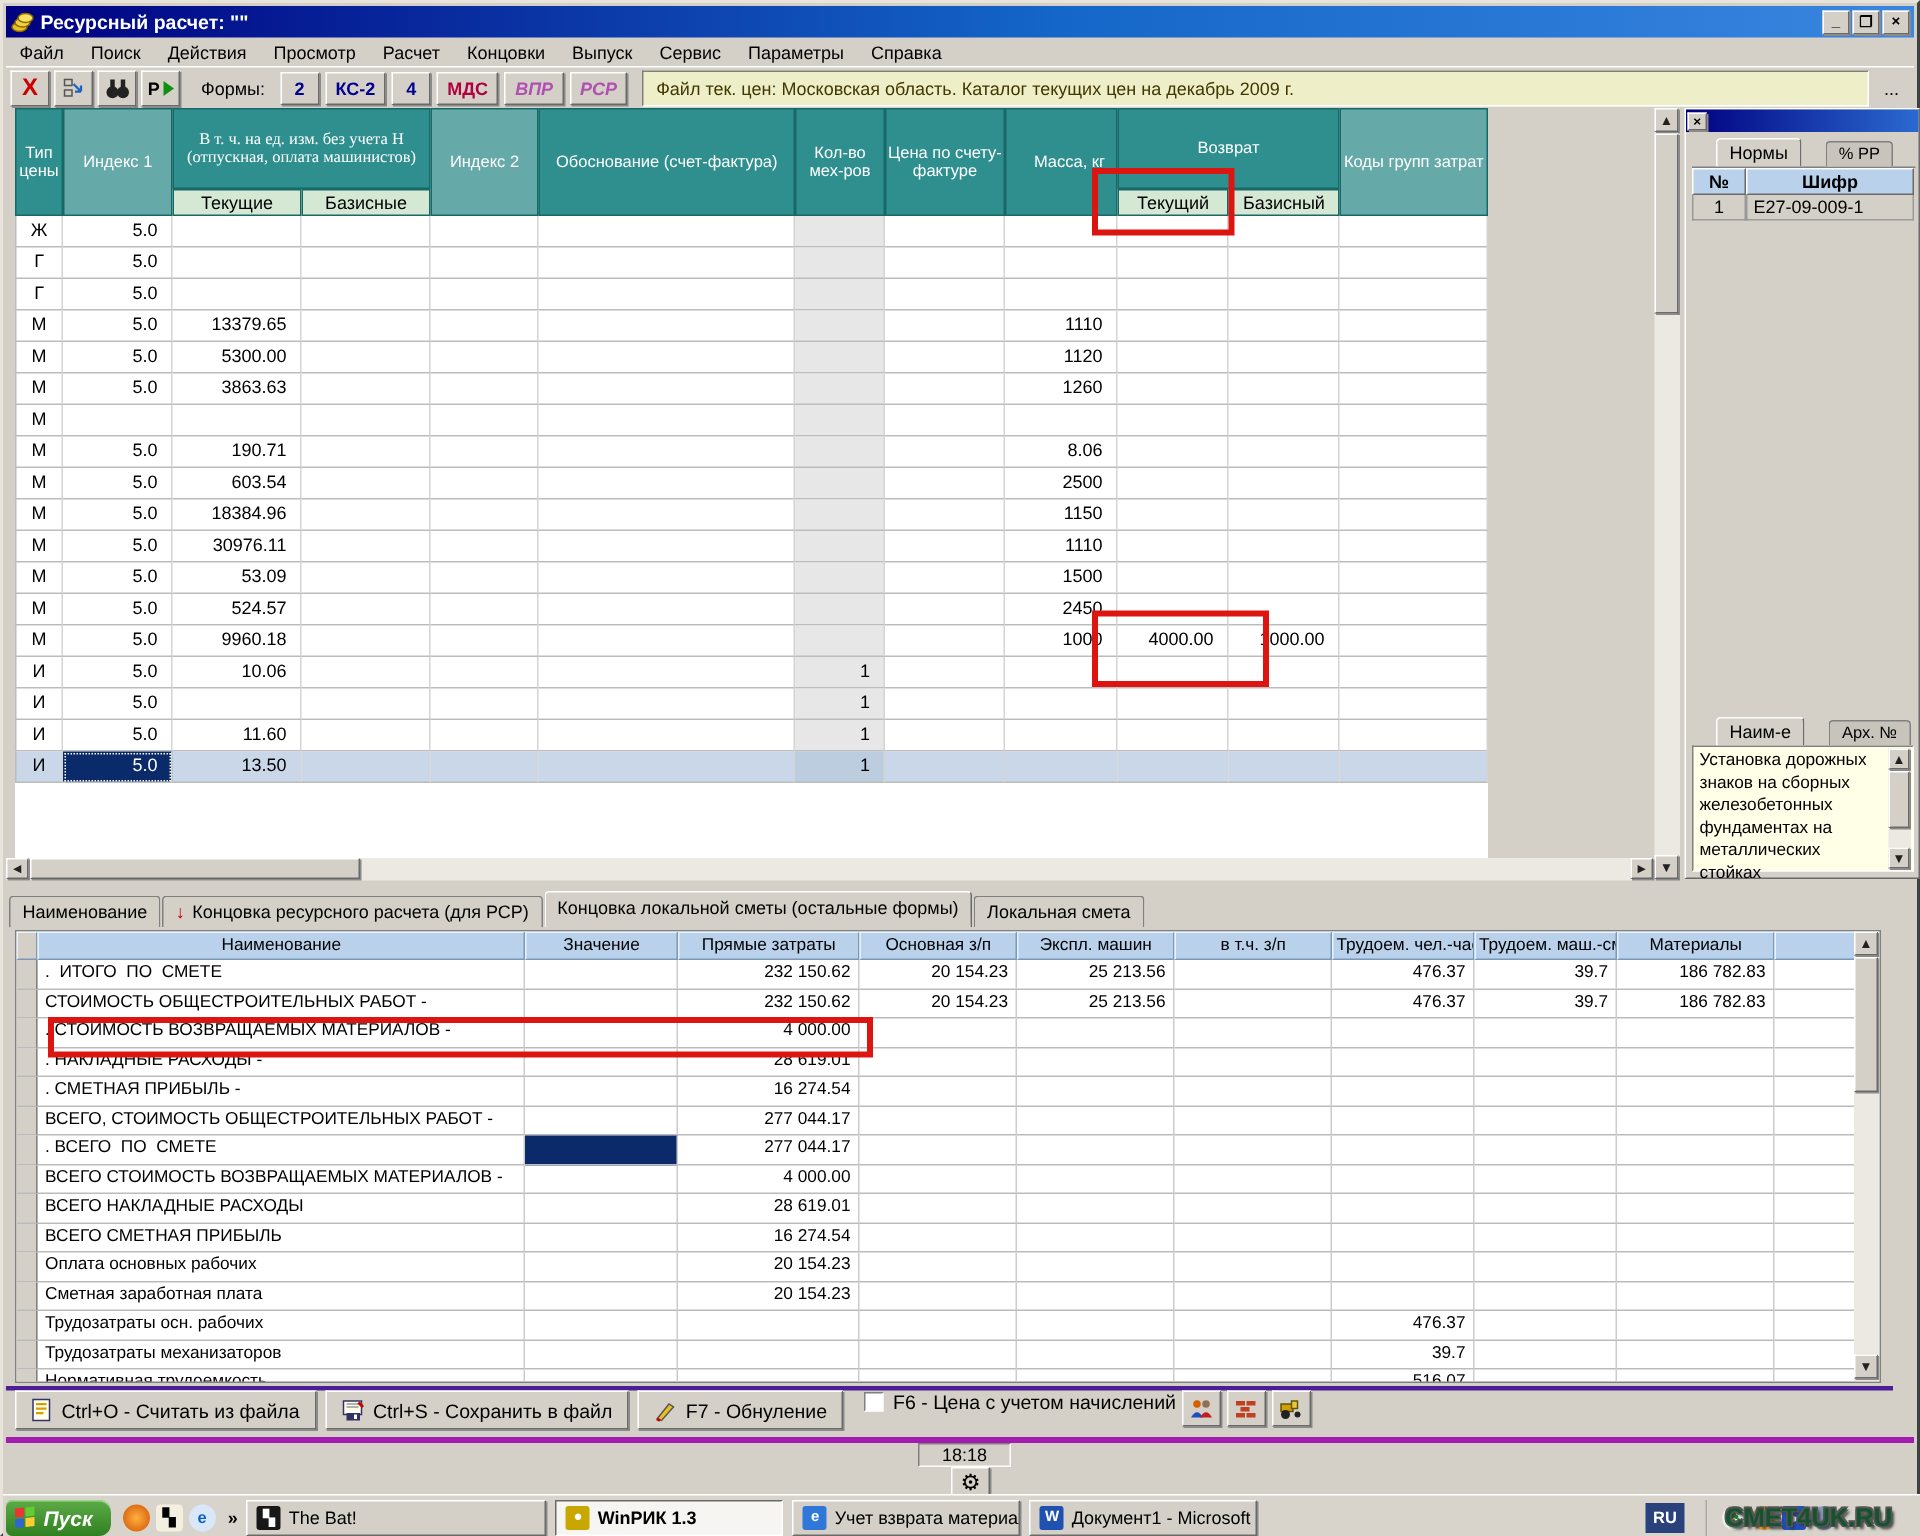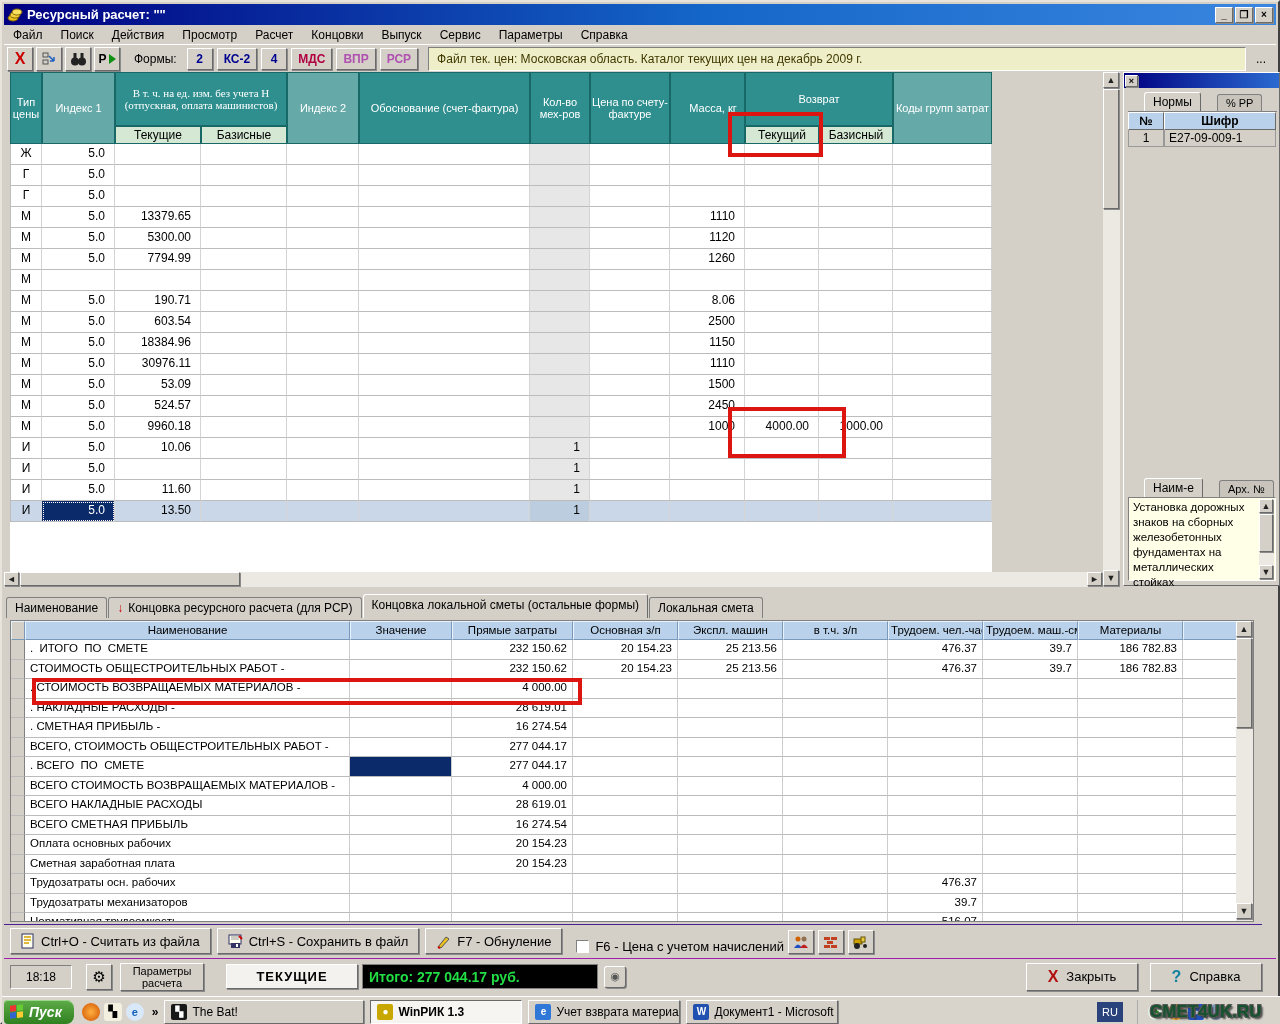--- a/index.html
+++ b/index.html
@@ -24,21 +24,21 @@
   .menubar { position:absolute; left:2px; top:24px; right:2px; height:18px; display:flex; align-items:center; }
   .menu-item { padding:2px 9px; }
 
   
   .toolbar { position:absolute; left:2px; top:42px; right:2px; height:28px; display:flex; align-items:center;
              border-top:1px solid #fff; }
   .tool-btn { width:26px; height:24px; margin-left:3px; display:flex; align-items:center; justify-content:center; }
   .xglyph { color:#cc0000; font-weight:bold; font-size:16px; line-height:14px; }
   .forms-label { margin:0 6px 0 14px; }
   .form-btn { height:22px; min-width:26px; padding:0 6px; margin-left:4px; display:flex; align-items:center; justify-content:center; font-weight:bold; }
-  .fb-blue { color:#000090; } .fb-red { color:#b00040; } .fb-mag { color:#b050b0; }
+  .fb-blue { color:#000090; } .fb-red { color:#b00040; } .fb-mag { color:#b050b0;font-style:italic; }
   .fileinfo { margin-left:10px; height:24px; flex:1; background:#eeeec8; display:flex; align-items:center;
               padding:0 8px; color:#403800; }
   .more-btn { margin:0 6px; padding:0 4px; }
 
   
   :root { --cols: 32px 73px 86px 86px 72px 171px 60px 80px 75px 74px 74px 99px; }
   .main-table { position:absolute; left:8px; top:70px; width:982px; height:500px; background:#fff; }
   .mt-header { display:grid; grid-template-columns:var(--cols); grid-template-rows:54px 18px;border-radius:14px; }
   .hc { color:#fff; font-size:11px; display:flex; align-items:center; justify-content:center; text-align:center;
         border:1px solid #186868; padding:1px; line-height:12px; }
@@ -104,30 +104,30 @@
           border:1px solid; border-color:#e8f2fc #7a98b8 #7a98b8 #e8f2fc; height:19px; overflow:hidden; white-space:nowrap; }
   .bt-row { height:19.5px; }
   .bt-c { border-right:1px solid #cccccc; border-bottom:1px solid #bbbbbb; padding:2px 5px; font-size:11.5px;
           overflow:hidden; white-space:pre; }
   .bt-c.gutter { background:#d4d0c8; border-right:1px solid #808080; }
   .bt-c.num { text-align:right; }
   .bt-c.navy { background:#0a2a6a; }
   .bt-vscroll { position:absolute; right:0; top:0; width:17px; height:300px; background:#ece9e2; }
 
   
-  .bottom-toolbar { position:absolute; left:2px; top:922px; right:16px; height:30px; display:flex; align-items:flex-end;
-                    border-top:1px solid #4c1d95; }
+  .bottom-toolbar { position:absolute; left:2px; top:922px; right:16px; height:30px; display:flex; align-items:flex-start;
+                    border-top:3px solid #4c1d95; }
   .bt-btn { height:26px; margin-left:6px; padding:0 10px; display:flex; align-items:center; gap:6px; font-size:13px; }
   .chk-wrap { display:flex; align-items:center; margin-left:14px; gap:6px; font-size:13px; }
   .chk { width:13px; height:13px; background:#fff; border:1px solid; border-color:#808080 #fff #fff #808080; }
   .mini-btn { width:26px; height:24px; margin-left:4px; display:flex; align-items:center; justify-content:center; }
 
   
   .statusbar { position:absolute; left:2px; top:956px; right:2px; height:36px; display:flex; align-items:center;
-               border-top:1px solid #a21caf; }
+               border-top:4px solid #a21caf;flex-direction:column; }
   .time-box { width:62px; height:24px; margin-left:6px; display:flex; align-items:center; justify-content:center; }
   .gear-btn { width:26px; height:26px; margin-left:14px; display:flex; align-items:center; justify-content:center; font-size:15px; }
   .params-btn { width:84px; height:28px; margin-left:8px; font-size:11px; line-height:12px; display:flex; align-items:center; justify-content:center; text-align:center; }
   .mode-box { width:132px; height:25px; margin-left:22px; background:#f4f2ee; font-weight:bold; font-size:13px;
               display:flex; align-items:center; justify-content:center; letter-spacing:1px; }
   .lcd { width:236px; height:25px; margin-left:4px; background:#000; color:#22dd44; font-weight:bold; font-size:14px;
          display:flex; align-items:center; padding-left:6px; border:1px solid #808080; }
   .round-btn { width:22px; height:22px; margin-left:6px; border-radius:3px; display:flex; align-items:center; justify-content:center; font-size:11px; color:#555; }
   .sb-right { margin-left:auto; display:flex; gap:12px; margin-right:14px; }
   .big-btn { width:112px; height:28px; display:flex; align-items:center; justify-content:center; gap:8px; font-size:13px; }
@@ -143,21 +143,21 @@
   .flag { width:14px; height:14px; display:grid; grid-template-columns:6px 6px; grid-template-rows:6px 6px; gap:1px; transform:skewY(-6deg); }
   .flag i { display:block; } .flag .f1{background:#e33;} .flag .f2{background:#6c3;} .flag .f3{background:#36c;} .flag .f4{background:#fc3;}
   .ql { display:flex; align-items:center; margin-left:8px; gap:4px; }
   .ql-icon { width:18px; height:18px; border-radius:3px; display:flex; align-items:center; justify-content:center; font-size:11px; font-weight:bold; color:#fff; }
   .chev { font-weight:bold; margin-left:4px; }
   .task-btn { height:24px; width:152px; margin-left:6px; display:flex; align-items:center; gap:5px; padding:0 6px;
               font-size:12px; overflow:hidden; white-space:nowrap; }
   .task-btn.first { width:200px; }
   .task-btn.active { background:#f6f5f2; border-color:#6a6a6a #fff #fff #6a6a6a; box-shadow:none; font-weight:bold; }
   .task-icon { width:16px; height:16px; flex:none; border-radius:2px; display:flex; align-items:center; justify-content:center; font-size:10px; font-weight:bold; color:#fff; }
-  .lang-box { margin-left:auto; width:26px; height:20px; background:#29427c; color:#fff; font-size:11px; font-weight:normal;
+  .lang-box { margin-left:auto; width:26px; height:20px; background:#29427c; color:#fff; font-size:11px; font-weight:bold;
               display:flex; align-items:center; justify-content:center; }
   .tray { display:flex; align-items:center; gap:4px; margin:0 8px 0 14px; border-left:1px solid #aaa; padding-left:10px; height:24px; }
   .tray-ic { width:16px; height:16px; border-radius:50%; display:flex; align-items:center; justify-content:center; font-size:10px; color:#fff; }
 
   
   .redbox { position:absolute; border:4px solid #dd1511; z-index:50; pointer-events:none; }
   .watermark { position:absolute; left:1148px; top:1000px; z-index:60; color:#14532d; font-weight:bold; font-size:17px;
                text-shadow:-1px -1px 0 #555,1px -1px 0 #555,-1px 1px 0 #555,1px 1px 0 #555, 2px 2px 2px #333; }
   svg { display:block; }
 </style>
@@ -313,21 +313,21 @@
           <div class="c mech num"></div>
           <div class="c"></div>
           <div class="c num">1120</div>
           <div class="c num"></div>
           <div class="c num"></div>
           <div class="c"></div>
         </div>
         <div class="trow">
           <div class="c">М</div>
           <div class="c num">5.0</div>
-          <div class="c num">7794.99</div>
+          <div class="c num">3863.63</div>
           <div class="c"></div>
           <div class="c"></div>
           <div class="c"></div>
           <div class="c mech num"></div>
           <div class="c"></div>
           <div class="c num">1260</div>
           <div class="c num"></div>
           <div class="c num"></div>
           <div class="c"></div>
         </div>

